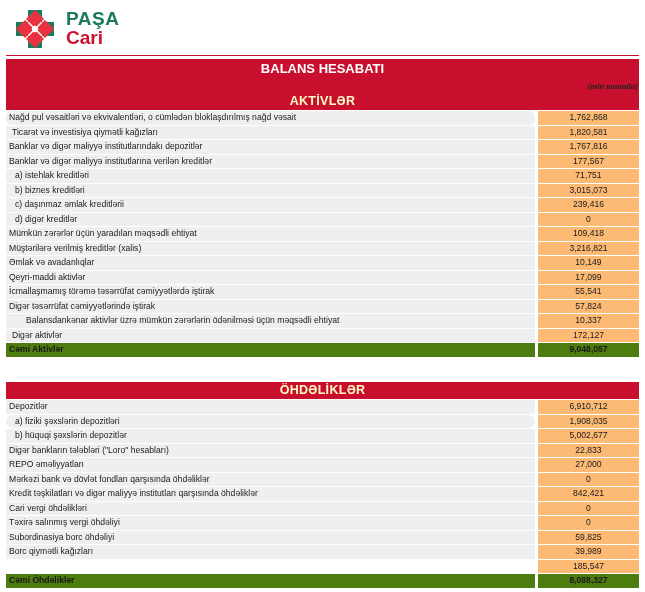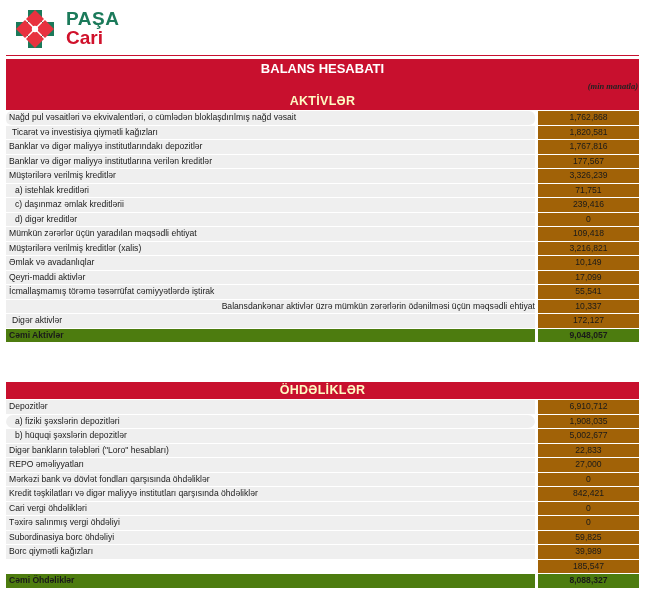--- a/index.html
+++ b/index.html
@@ -9,21 +9,21 @@
   .logo-text { position:absolute; left:52px; top:1px; font-weight:bold; font-size:19px; line-height:19px; }
   .logo-text .l1 { color:#1b7a5a; display:block; letter-spacing:0.5px; }
   .logo-text .l2 { color:#d0112b; display:block; }
   .top-rule { position:absolute; left:6px; top:55px; width:633px; height:1px; background:#c8102e; }
   .title-bar { position:absolute; left:6px; top:59px; width:633px; height:37px; background:#c8102e; color:#fff; font-weight:bold; font-size:13px; line-height:20px; text-align:center; }
   .unit { position:absolute; right:7px; top:80px; font-family:"Liberation Serif", serif; font-style:italic; font-weight:bold; font-size:8.5px; line-height:12px; color:#222; }
   .sec-bar { position:absolute; left:6px; width:633px; height:17px; background:#c8102e; color:#fef9c3; font-weight:bold; font-size:12.5px; line-height:17px; text-align:center; letter-spacing:0.3px; }
   .rows { position:absolute; left:6px; width:633px; }
   .row { position:relative; height:14.5px; margin-bottom:0; display:flex; }
   .row .lbl { width:529px; background:#efefef; border-bottom:1.5px solid #fff; font-size:8.6px; line-height:13px; padding-left:3px; box-sizing:border-box; white-space:nowrap; overflow:hidden; }
-  .row .val { width:101px; margin-left:3px; background:#a16207; border-bottom:1.5px solid #fff; font-size:8.6px; line-height:13px; text-align:center; box-sizing:border-box; }
+  .row .val { width:101px; margin-left:3px; background:#fdba74; border-bottom:1.5px solid #fff; font-size:8.6px; line-height:13px; text-align:center; box-sizing:border-box; }
   .row.total .lbl, .row.total .val { background:#4d7c0f; font-weight:bold; }
 </style>
 </head>
 <body>
 
 <div class="logo">
   <svg class="logo-mark" viewBox="0 0 42 42">
     <rect x="2" y="14" width="12" height="14" fill="#1b7a5a"></rect>
     <rect x="28" y="14" width="12" height="14" fill="#1b7a5a"></rect>
     <rect x="14" y="2" width="14" height="12" fill="#1b7a5a"></rect>
@@ -58,26 +58,26 @@
     </div>
     <div class="row">
       <div class="lbl" style="padding-left: 3px;">Banklar və digər maliyyə institutlarındakı depozitlər</div>
       <div class="val">1,767,816</div>
     </div>
     <div class="row">
       <div class="lbl" style="padding-left: 3px;">Banklar və digər maliyyə institutlarına verilən kreditlər</div>
       <div class="val">177,567</div>
     </div>
     <div class="row">
-      <div class="lbl" style="padding-left: 3px;">Müştərilərə verilmiş kreditlər</div>
-      <div class="val">3,326,239</div>
+      <div class="lbl" style="padding-left: 9px;">a) istehlak kreditləri</div>
+      <div class="val">71,751</div>
     </div>
     <div class="row">
-      <div class="lbl" style="padding-left: 9px;">a) istehlak kreditləri</div>
-      <div class="val">71,751</div>
+      <div class="lbl" style="padding-left: 9px;">b) biznes kreditləri</div>
+      <div class="val">3,015,073</div>
     </div>
     <div class="row">
       <div class="lbl" style="padding-left: 9px;">c) daşınmaz əmlak kreditlərii</div>
       <div class="val">239,416</div>
     </div>
     <div class="row">
       <div class="lbl" style="padding-left: 9px;">d) digər kreditlər</div>
       <div class="val">0</div>
     </div>
     <div class="row">
@@ -94,21 +94,25 @@
     </div>
     <div class="row">
       <div class="lbl" style="padding-left: 3px;">Qeyri-maddi aktivlər</div>
       <div class="val">17,099</div>
     </div>
     <div class="row">
       <div class="lbl" style="padding-left: 3px;">İcmallaşmamış törəmə təsərrüfat cəmiyyətlərdə iştirak</div>
       <div class="val">55,541</div>
     </div>
     <div class="row">
-      <div class="lbl" style="padding-left: 20px; text-align: right;">Balansdankənar aktivlər üzrə mümkün zərərlərin ödənilməsi üçün məqsədli ehtiyat</div>
+      <div class="lbl" style="padding-left: 3px;">Digər təsərrüfat cəmiyyətlərində iştirak</div>
+      <div class="val">57,824</div>
+    </div>
+    <div class="row">
+      <div class="lbl" style="padding-left: 20px;">Balansdankənar aktivlər üzrə mümkün zərərlərin ödənilməsi üçün məqsədli ehtiyat</div>
       <div class="val">10,337</div>
     </div>
     <div class="row">
       <div class="lbl" style="padding-left: 6px;">Digər aktivlər</div>
       <div class="val">172,127</div>
     </div>
     <div class="row total">
       <div class="lbl">Cəmi Aktivlər</div>
       <div class="val">9,048,057</div>
     </div>

